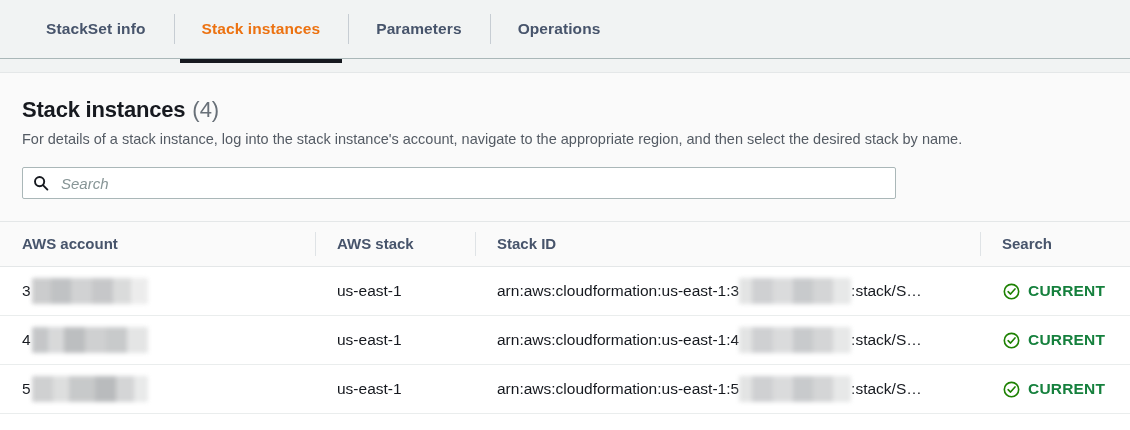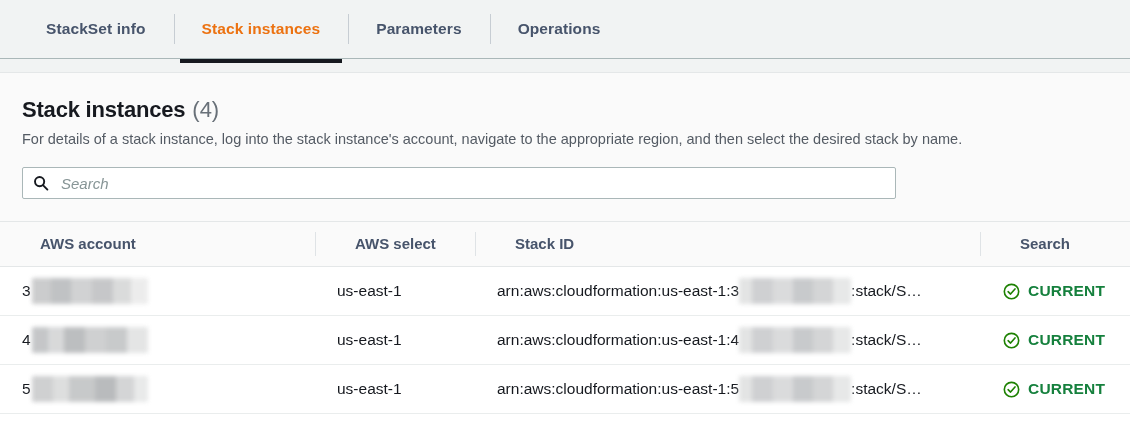--- a/index.html
+++ b/index.html
@@ -159,21 +159,21 @@
     text-align: left;
     font-size: 15px;
     font-weight: bold;
     color: #47546b;
     height: 44px;
     padding: 0;
     vertical-align: middle;
     position: relative;
   }
   .th-inner {
-    padding-left: 40px;
+    padding-left: 22px;
     line-height: 44px;
   }
   .table thead th.divider::before {
     content: "";
     position: absolute;
     left: 0;
     top: 10px;
     bottom: 10px;
     width: 1px;
     background: #dfe3e6;
@@ -328,21 +328,21 @@
         <col class="col-region">
         <col class="col-stackid">
         <col class="col-status">
       </colgroup>
       <thead>
         <tr>
           <th>
             <div class="th-inner">AWS account</div>
           </th>
           <th class="divider">
-            <div class="th-inner">AWS select</div>
+            <div class="th-inner">AWS stack</div>
           </th>
           <th class="divider">
             <div class="th-inner">Stack ID</div>
           </th>
           <th class="divider">
             <div class="th-inner">Search</div>
           </th>
         </tr>
       </thead>
       <tbody>

